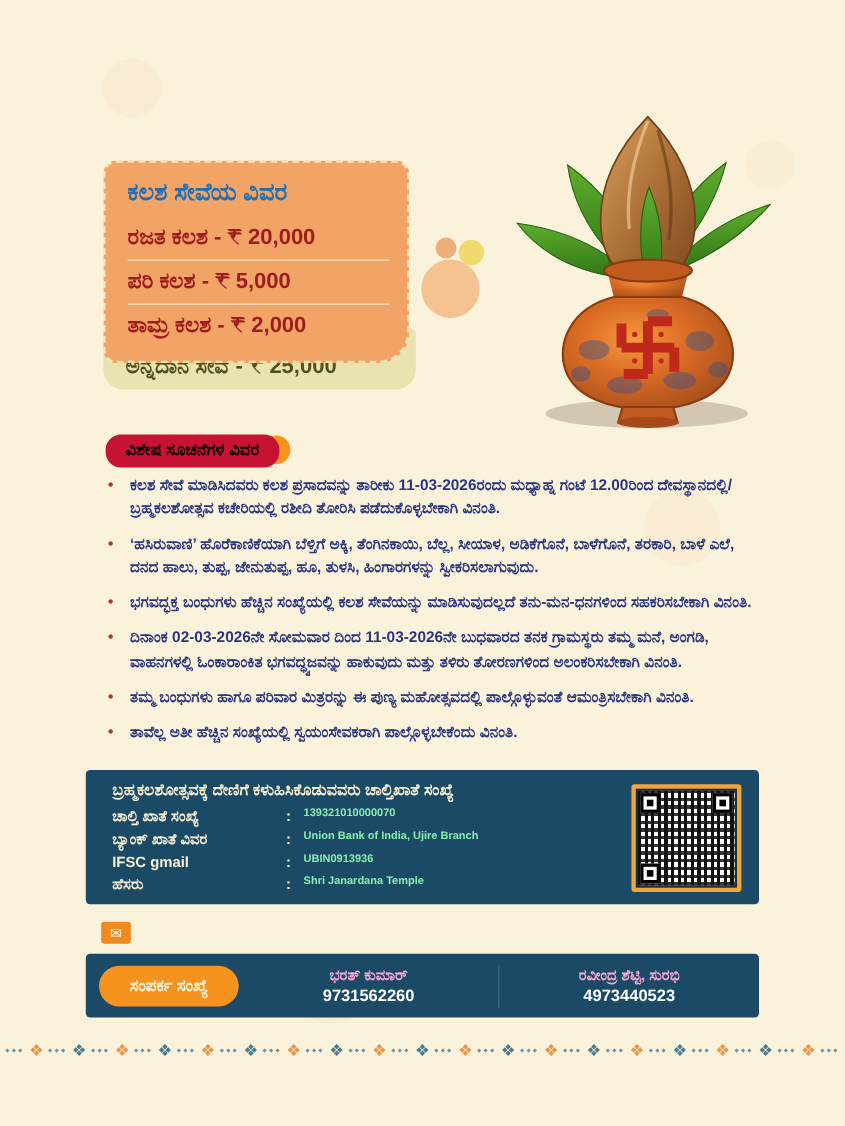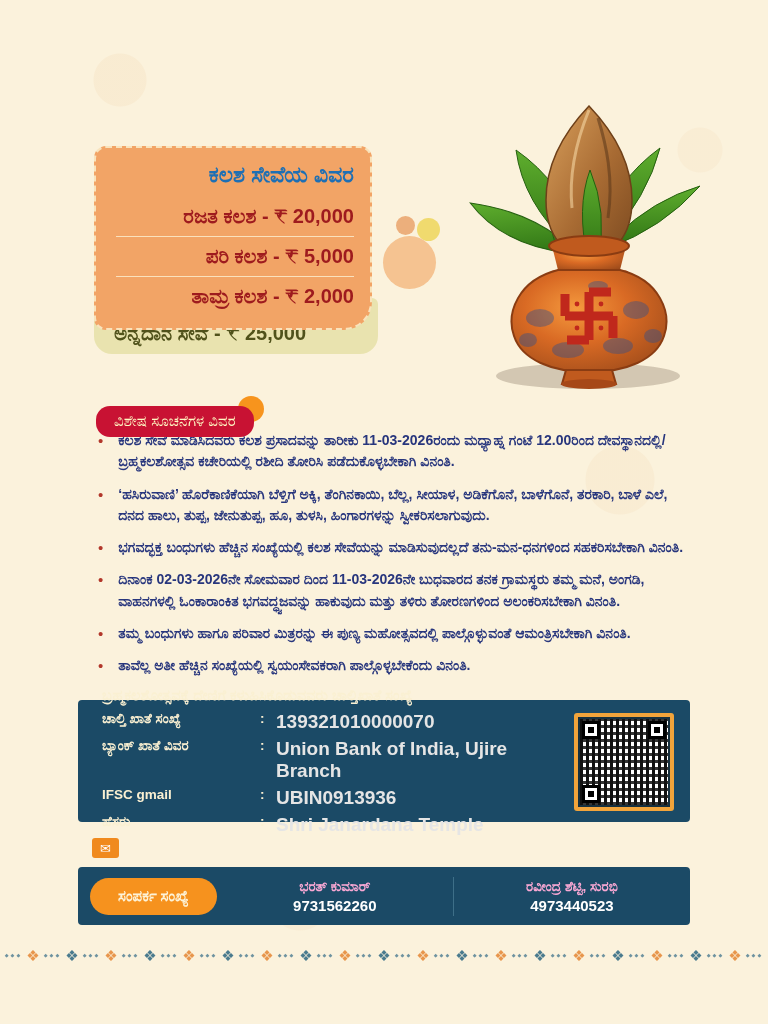--- a/index.html
+++ b/index.html
@@ -22,39 +22,38 @@
     position:absolute; left:0; top:152px; width:284px;
     background:#E9E3AF; border-radius:6px 6px 18px 18px;
     padding:24px 16px 9px 20px; z-index:0;
     color:#50521B; font-weight:bold; font-size:20px; white-space:nowrap;
   }
   .price-main {
     position:relative; z-index:1;
     background:#F2A466; border:2px dashed #F9E3BC;
     border-radius:12px 12px 28px 12px;
     padding:10px 16px 12px 20px;
-    text-align:right;
   }
   .price-title { color:#1E6FB4; font-weight:bold; font-size:22px; padding:4px 0 9px; }
   .price-row { color:#9E1B1E; font-weight:bold; font-size:20px; padding:8px 0; white-space:nowrap; }
   .price-row + .price-row { border-top:1px solid rgba(252,236,204,0.85); }
 
   
   .circle { position:absolute; border-radius:50%; }
   .c-small { left:396px; top:216px; width:19px; height:19px; background:#ECAF7C; }
   .c-yellow { left:417px; top:218px; width:23px; height:23px; background:#F0DA6E; }
   .c-big { left:383px; top:236px; width:53px; height:53px; background:#F5C391; }
 
   
   .kalasha { position:absolute; left:448px; top:88px; width:286px; height:306px; }
 
   
   .notes-badge {
-    position:absolute; left:96px; top:406px; z-index:1;
-    background:#C81233; color:#fef9c3; font-weight:normal; font-size:15px;
+    position:absolute; left:96px; top:395px; z-index:1;
+    background:#C81233; color:#000000; font-weight:bold; font-size:15px;
     padding:6px 18px 7px; border-radius:14px; white-space:nowrap;
   }
   .badge-accent {
     position:absolute; left:238px; top:396px; width:26px; height:26px;
     border-radius:50%; background:#F7941D; z-index:0;
   }
   .notes-list {
     position:absolute; left:98px; top:430px; width:586px;
     display:flex; flex-direction:column; gap:11px;
   }
@@ -66,21 +65,21 @@
   .bank-box {
     position:absolute; left:78px; top:700px; width:612px; height:122px;
     background:#1B4A66; border-radius:4px; padding:13px 16px 12px 24px;
     display:flex; align-items:center; gap:14px;
   }
   .bank-left { flex:1; }
   .bank-heading { color:#FAF0D2; font-weight:bold; font-size:14.5px; margin-bottom:7px; }
   .bank-rows { display:grid; grid-template-columns:158px 16px 1fr; row-gap:5px; }
   .bank-label { color:#FAF0D2; font-weight:bold; font-size:13.5px; }
   .bank-colon { color:#FAF0D2; font-weight:bold; font-size:13.5px; }
-  .bank-value { color:#e5e5e5; font-weight:bold; font-size:19px; }
+  .bank-value { color:#86efac; font-weight:bold; font-size:10px; }
   .qr-frame {
     width:100px; height:98px; background:#F2A43B; border-radius:3px;
     padding:6px; flex:0 0 auto;
   }
   .qr {
     position:relative; width:88px; height:86px; background:#fff;
     background-image:
       repeating-linear-gradient(0deg, rgba(17,17,17,0.85) 0 3px, transparent 3px 7px),
       repeating-linear-gradient(90deg, #111 0 3px, transparent 3px 6px);
     background-size:100% 100%;
@@ -100,21 +99,21 @@
 
   
   .contact-bar {
     position:absolute; left:78px; top:867px; width:612px; height:58px;
     background:#1B4A66; border-radius:4px;
     display:flex; align-items:center;
   }
   .contact-badge {
     margin-left:12px; background:#F6921E; color:#FDF3D8;
     font-weight:bold; font-size:15px; padding:10px 28px;
-    border-radius:20px; white-space:nowrap;font-family:Liberation Serif, serif;
+    border-radius:20px; white-space:nowrap;
   }
   .contact-col { flex:1; text-align:center; padding:2px 4px; }
   .contact-col + .contact-col { border-left:1px solid #3E6F88; }
   .contact-name { color:#f9a8d4; font-weight:bold; font-size:13.5px; white-space:nowrap; }
   .contact-phone { color:#FFFFFF; font-weight:bold; font-size:15px; margin-top:2px; }
 
   
   .ornament {
     position:absolute; left:0; top:948px; width:100%;
     display:flex; align-items:center; justify-content:center; gap:4px;

